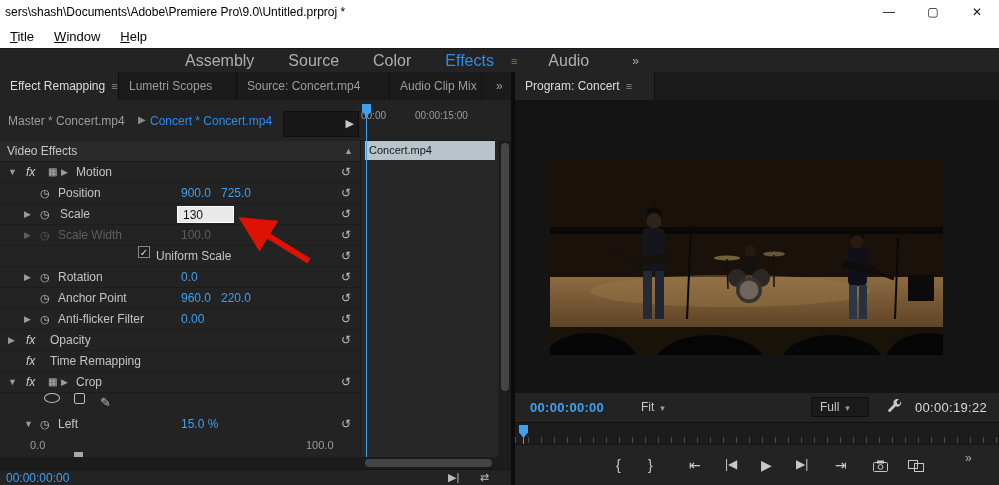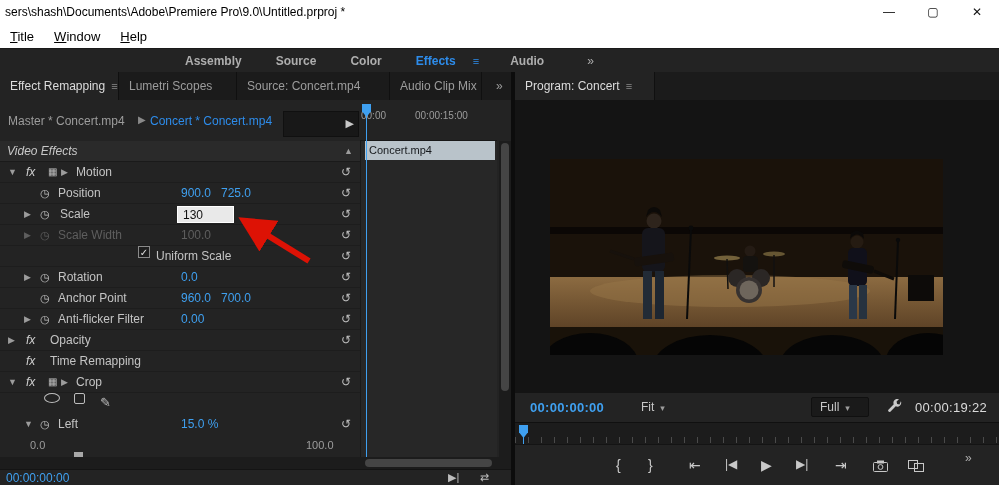--- a/index.html
+++ b/index.html
@@ -14,21 +14,21 @@
   .titlebar .title { padding-left:5px; font-size:12px; white-space:nowrap; }
   .winbtns { margin-left:auto; display:flex; height:24px; }
   .winbtn { width:44px; height:24px; display:flex; align-items:center; justify-content:center; font-size:12px; color:#111; }
   
   .menubar { position:absolute; top:24px; left:0; width:999px; height:25px; background:#ffffff; color:#000; display:flex; align-items:center; border-bottom:1px solid #1a1a1a; }
   .menu-item { padding:0 10px; font-size:13px; }
   .menu-item::first-letter { text-decoration:underline; }
   
   .wsbar { position:absolute; top:50px; left:0; width:999px; height:22px; background:#232323; display:flex; align-items:center; color:#aeaeae; }
   .ws-spacer { width:168px; }
-  .ws-item { padding:0 17px; font-size:12px;font-weight:bold; }
+  .ws-item { padding:0 17px; font-size:16px; }
   .ws-item.active { color:#2d8ceb; }
   .ws-menu { color:#2d8ceb; font-size:11px; padding-right:14px; }
   .ws-overflow { padding-left:26px; color:#aeaeae; font-size:12px; }
   
   .tabstrip { position:absolute; top:72px; left:0; width:999px; height:28px; background:#1b1b1b; }
   .tab { position:absolute; top:0; height:28px; display:flex; align-items:center; gap:6px; padding:0 10px; color:#9c9c9c; font-size:12px; border-right:1px solid #101010; white-space:nowrap; overflow:hidden; }
   .tab.active { background:#232323; color:#dcdcdc; }
   .tab .menu-glyph { font-size:11px; color:#8a8a8a; }
   .panel-gap { position:absolute; left:511px; top:72px; width:4px; height:413px; background:#0c0c0c; }
   
@@ -39,21 +39,21 @@
   .ec-clip { position:absolute; left:150px; top:14px; color:#2d8ceb; }
   .ec-navbox { position:absolute; left:283px; top:11px; width:76px; height:26px; background:#181818; border:1px solid #101010; }
   .ec-navbox .fwd { position:absolute; right:4px; top:5px; color:#c8c8c8; font-size:11px; }
   .ec-ruler { position:absolute; left:360px; top:0; width:137px; height:41px; background:#232323; border-bottom:1px solid #181818; }
   .ec-tick { position:absolute; top:10px; font-size:10px; color:#9c9c9c; white-space:nowrap; }
   .ec-lane { position:absolute; left:360px; top:41px; width:137px; height:316px; background:#272727; border-left:1px solid #1a1a1a; }
   .ec-clipbar { position:absolute; left:4px; top:0; width:130px; height:19px; background:#b9c3ca; color:#16191c; font-size:11px; line-height:19px; padding-left:4px; overflow:hidden; }
   .ec-playhead-line { position:absolute; left:366px; top:12px; width:1px; height:345px; background:#3fa0f0; }
   .ec-playhead-cap { position:absolute; left:362px; top:4px; width:9px; height:13px; background:#3fa0f0; clip-path:polygon(0 0,100% 0,100% 55%,50% 100%,0 55%); }
   .ec-section { position:absolute; left:0; top:41px; width:360px; height:21px; background:#2a2a2a; border-bottom:1px solid #1a1a1a; line-height:21px; }
-  .ec-section .lbl { position:absolute; left:7px; color:#c8c8c8;font-style:italic; }
+  .ec-section .lbl { position:absolute; left:7px; color:#c8c8c8; }
   .ec-section .collapse { position:absolute; left:344px; top:0; color:#9c9c9c; font-size:9px; }
   .row { position:absolute; left:0; width:360px; height:21px; border-bottom:1px solid #1d1d1d; line-height:20px; }
   .row span { position:absolute; top:0; white-space:nowrap; }
   .tri { color:#9c9c9c; font-size:9px; }
   .fx { font-style:italic; color:#cfcfcf; }
   .clipicon { color:#bdbdbd; font-size:10px; }
   .sw { color:#bdbdbd; font-size:11px; }
   .lbl { color:#c4c4c4; }
   .val { color:#3fa0f0; }
   .reset { left:341px; color:#bdbdbd; font-size:12px; }
@@ -223,21 +223,21 @@
       <span class="sw" style="left:40px">◷</span>
       <span class="lbl" style="left:58px">Rotation</span>
       <span class="val" style="left:181px">0.0</span>
       <span class="reset">↺</span>
     </div>
 
     <div class="row" style="top:188px">
       <span class="sw" style="left:40px">◷</span>
       <span class="lbl" style="left:58px">Anchor Point</span>
       <span class="val" style="left:181px">960.0</span>
-      <span class="val" style="left:221px">700.0</span>
+      <span class="val" style="left:221px">220.0</span>
       <span class="reset">↺</span>
     </div>
 
     <div class="row" style="top:209px">
       <span class="tri" style="left:24px">▶</span>
       <span class="sw" style="left:40px">◷</span>
       <span class="lbl" style="left:58px">Anti-flicker Filter</span>
       <span class="val" style="left:181px">0.00</span>
       <span class="reset">↺</span>
     </div>

